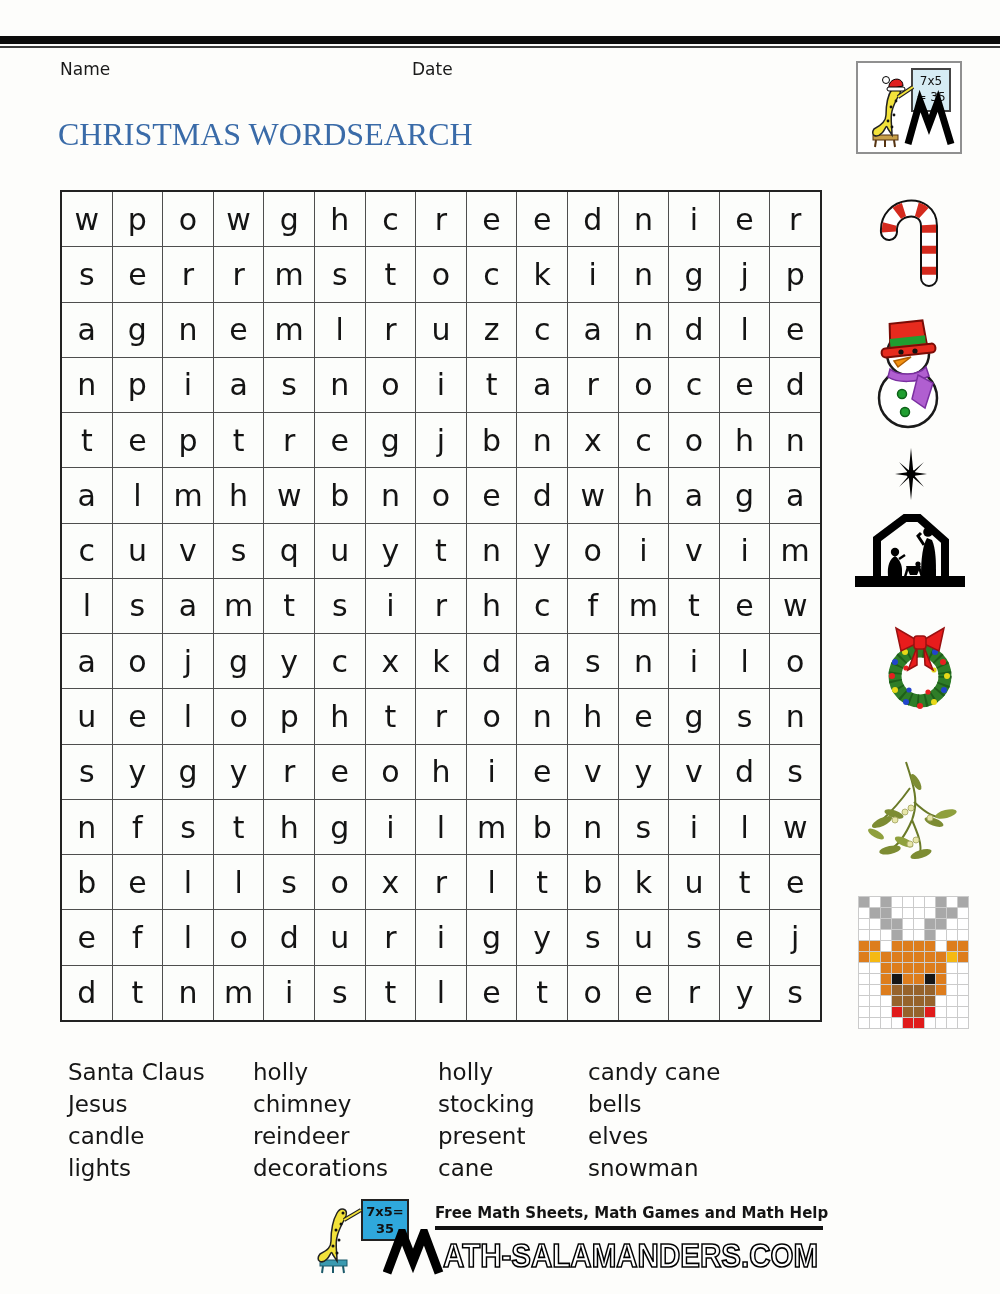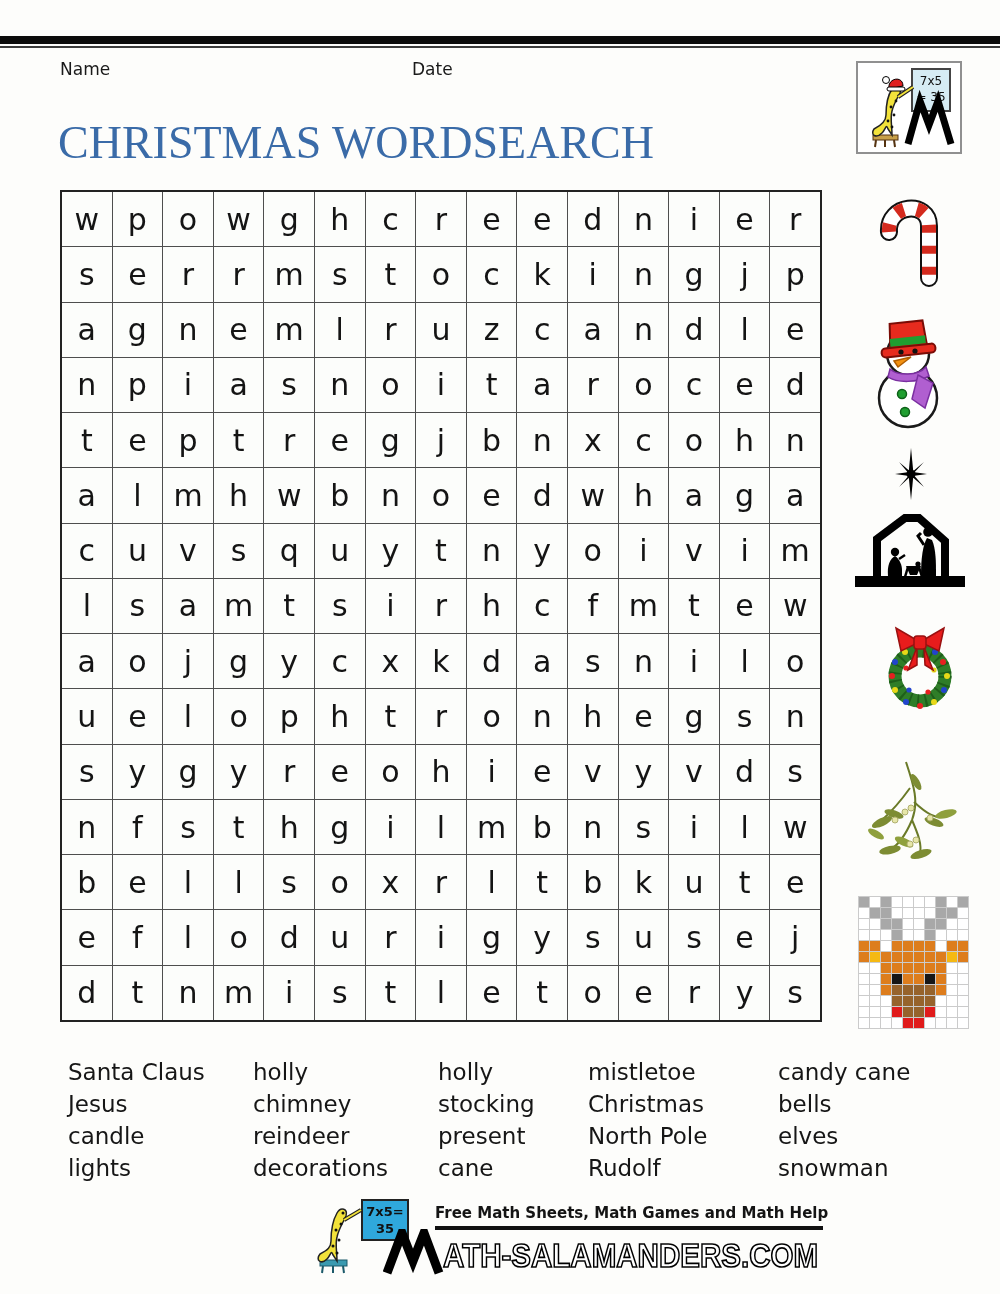--- a/index.html
+++ b/index.html
@@ -13,21 +13,21 @@
   
   .rule-thick{top:36px;left:0;width:1000px;height:8px;background:#0b0b0b;}
   .rule-thin{top:46px;left:0;width:1000px;height:2px;background:#3c3c3c;}
   
   .hdr-label{top:59px;font-size:17px;color:#1a1a1a;}
   .name-label{left:60px;}
   .date-label{left:412px;}
   .logo-box{left:856px;top:61px;width:102px;height:89px;border:2px solid #909090;background:#ffffff;}
   .page-title{
     left:58px;top:116px;font-family:"Liberation Serif", serif;
-    font-size:46px;color:#3a6ba8;letter-spacing:0px;white-space:nowrap;
+    font-size:32px;color:#3a6ba8;letter-spacing:0px;white-space:nowrap;
   }
   
   .ws-grid{
     left:60px;top:190px;width:762px;height:832px;
     display:grid;grid-template-columns:repeat(15,1fr);grid-template-rows:repeat(15,1fr);
     gap:1px;background:#4e4e4e;border:2px solid #222;box-sizing:border-box;
   }
   .cell{
     background:#fcfdfb;display:flex;align-items:center;justify-content:center;
     font-size:30px;color:#141414;
@@ -575,26 +575,20 @@
       <div class="word">reindeer</div>
       <div class="word">decorations</div>
     </div>
     <div class="wcol">
       <div class="word">holly</div>
       <div class="word">stocking</div>
       <div class="word">present</div>
       <div class="word">cane</div>
     </div>
     <div class="wcol">
-      <div class="word">mistletoe</div>
-      <div class="word">Christmas</div>
-      <div class="word">North Pole</div>
-      <div class="word">Rudolf</div>
-    </div>
-    <div class="wcol">
       <div class="word">candy cane</div>
       <div class="word">bells</div>
       <div class="word">elves</div>
       <div class="word">snowman</div>
     </div>
   </div>
 
 <svg class="icon" style="left:300px;top:1196px" width="135" height="78" viewBox="0 0 135 78">
   <rect x="62" y="4" width="46" height="40" fill="#2fa8dc" stroke="#222" stroke-width="2"></rect>
   <text x="85" y="20" font-size="13" font-weight="bold" font-family="DejaVu Sans, sans-serif" fill="#111" text-anchor="middle">7x5=</text>

